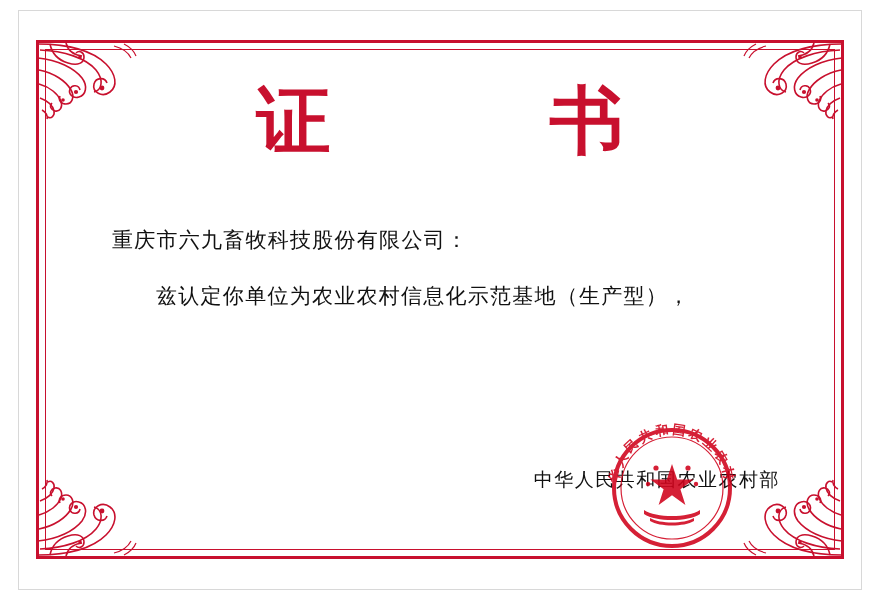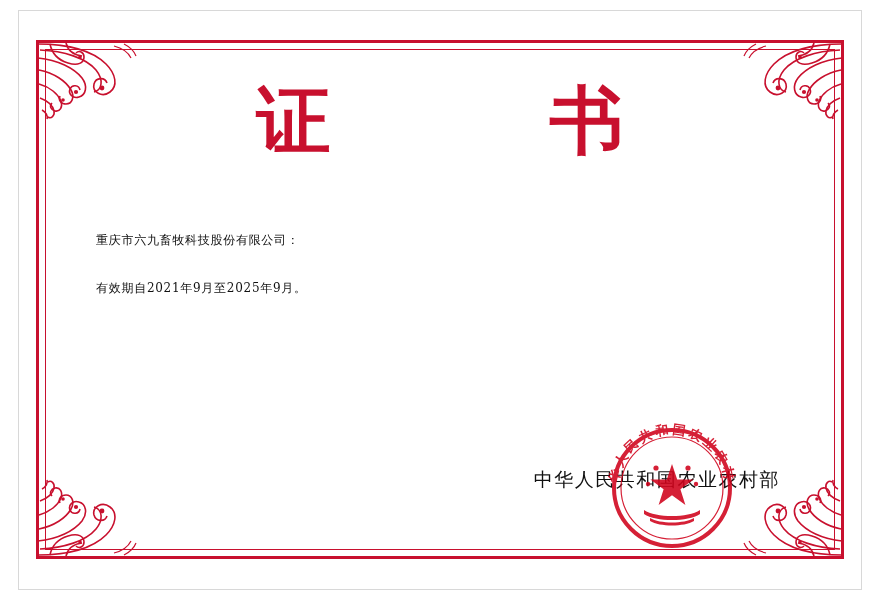--- a/index.html
+++ b/index.html
@@ -79,26 +79,26 @@
     font-weight: 700;
     letter-spacing: 0.32em;
     text-indent: 0.32em;
     line-height: 1.05;
     white-space: pre;
   }
 
   
   .body-block {
     position: absolute;
-    left: 96px;
+    left: 112px;
     top: 216px;
     width: 660px;
     color: #111111;
     font-family: "DejaVu Serif", serif;
-    font-size: 12px;
+    font-size: 21px;
     line-height: 48px;
     letter-spacing: 0.06em;
   }
   .salutation { margin: 0; }
   .paragraph {
     margin: 8px 0 0 0;
     text-indent: 2.1em;
   }
   .validity { margin: 0; }
 
@@ -215,21 +215,21 @@
       <circle cx="44" cy="17" r="1.8" fill="currentColor" stroke="none"></circle>
       <path d="M78 6 C86 8 92 12 95 18" stroke-width="1.2"></path>
       <path d="M88 4 C94 7 98 11 100 16" stroke-width="1.2"></path>
     </svg>
   </div>
 
   <div class="title">证　　书</div>
 
   <div class="body-block">
     <p class="salutation">重庆市六九畜牧科技股份有限公司：</p>
-    <p class="validity">有效期自2021年9月至2025年9月。</p>
+    <p class="paragraph">兹认定你单位为农业农村信息化示范基地（生产型），</p>
   </div>
 
   <div class="signature">
     <span class="sig-line">中华人民共和国农业农村部</span>
   </div>
 
   <div class="seal">
     <svg viewBox="0 0 148 148">
       <defs>
         <path id="sealArc" d="M 74,74 m -56,0 a 56,56 0 1,1 112,0" fill="none"></path>

